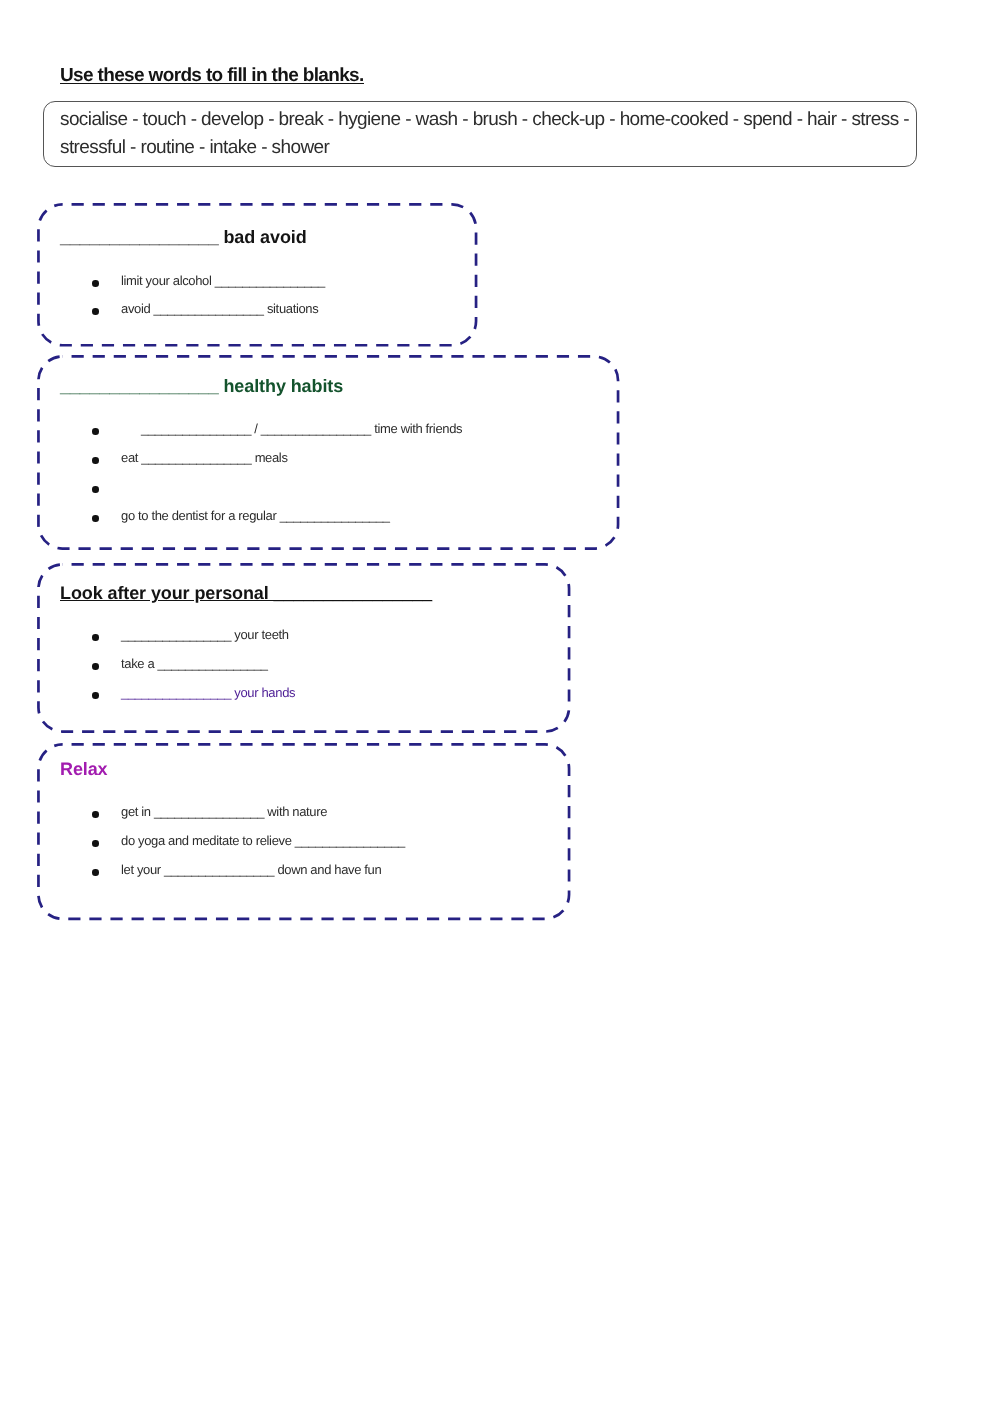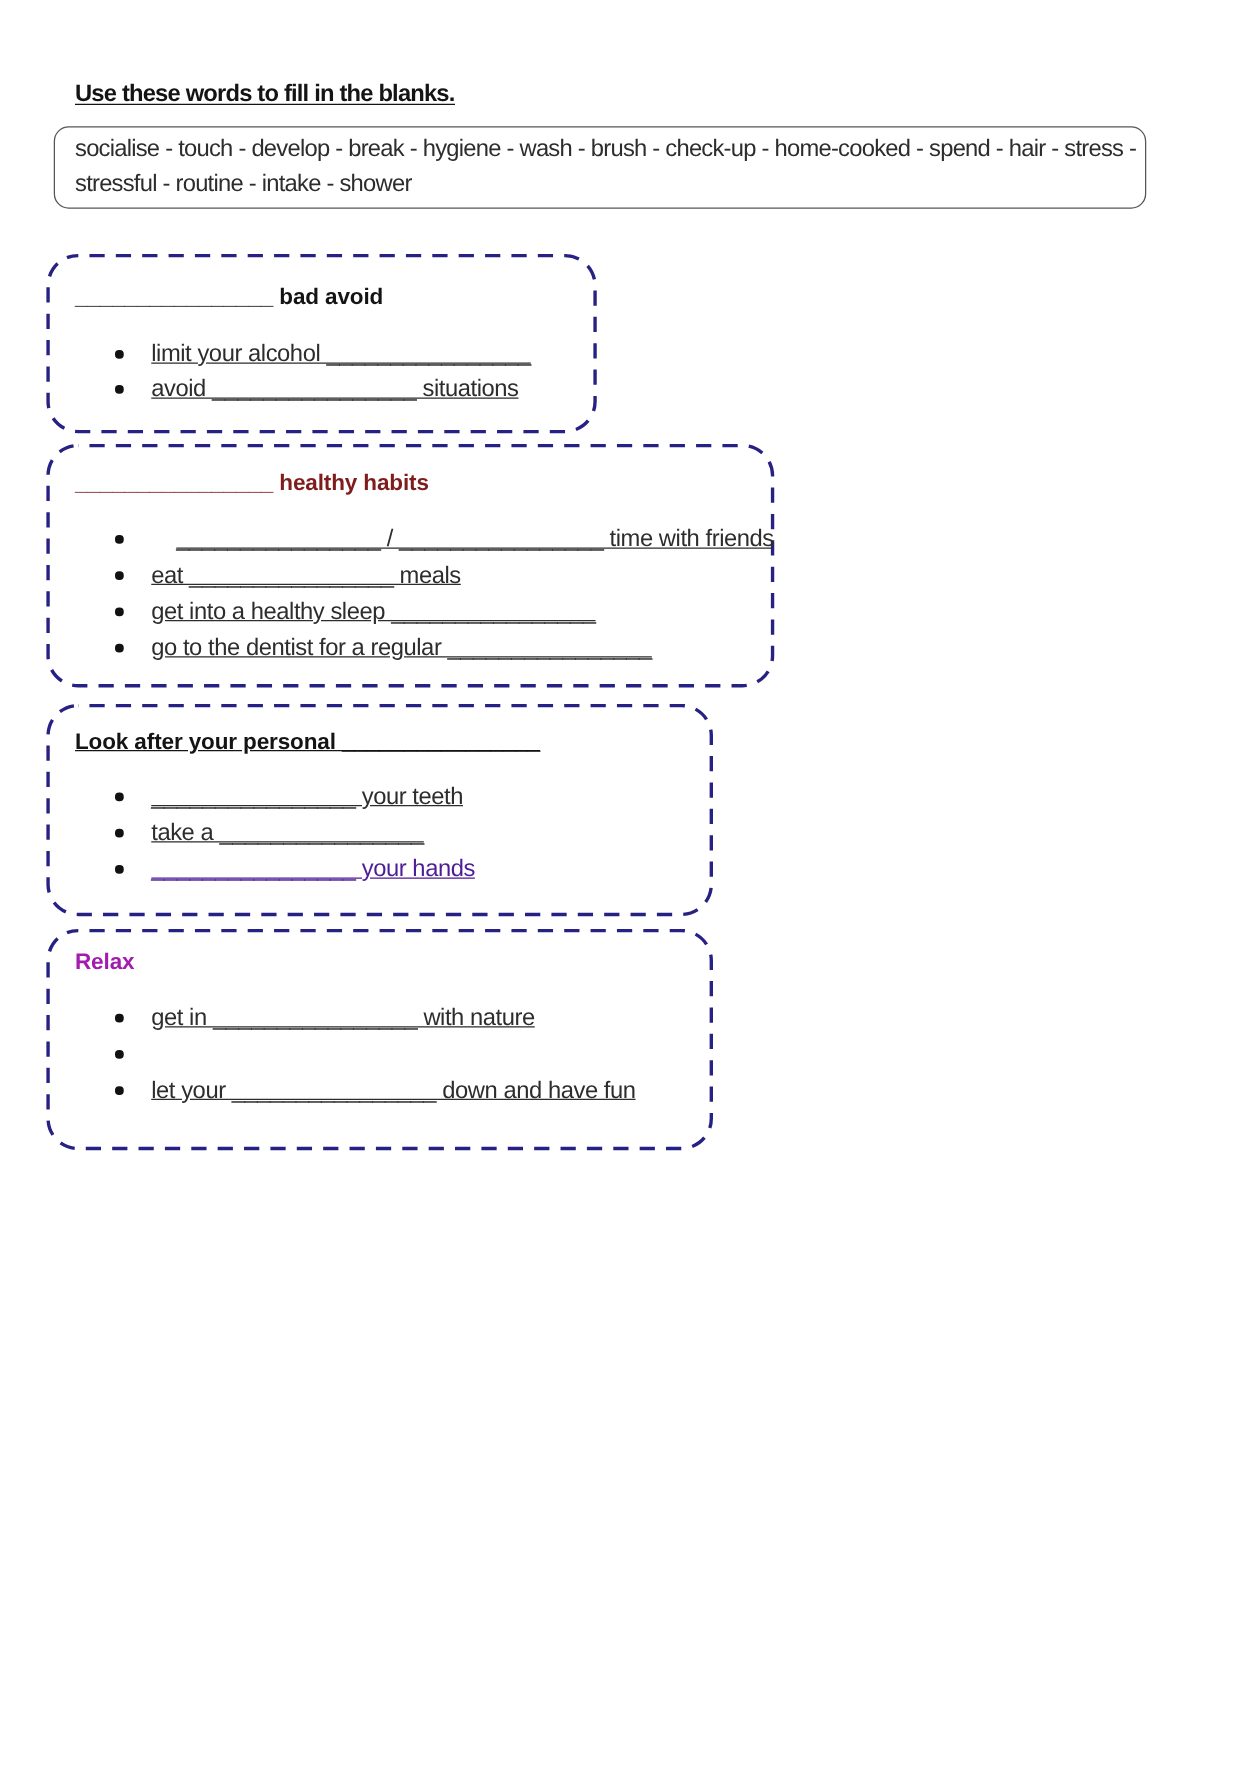--- a/index.html
+++ b/index.html
@@ -24,22 +24,22 @@
            line-height:28px;letter-spacing:-0.6px;color:#2d2d2d;}
 
   
   .dsvg{position:absolute;overflow:visible;}
   .dsvg rect{fill:none;stroke:#262183;stroke-width:2.7;
              stroke-dasharray:12.2 8.9;stroke-dashoffset:12;stroke-linecap:butt;}
 
   
   .hdr{position:absolute;font-weight:bold;font-size:18px;letter-spacing:-0.1px;
        color:#141414;white-space:pre;}
-  .li{position:absolute;font-size:19px;letter-spacing:-0.35px;color:#2d2d2d;
-      white-space:pre;text-decoration:underline;}
+  .li{position:absolute;font-size:13px;letter-spacing:-0.35px;color:#2d2d2d;
+      white-space:pre;}
   .bul{position:absolute;width:6.6px;height:6.6px;border-radius:50%;background:#111111;}
 </style>
 </head>
 <body style="background: rgb(255, 255, 255);">
 
 <div class="page">
 
   <div class="title"><span class="u">Use these words to fill in the blanks.</span></div>
 
   <div class="wordbox" style="border-color: rgb(85, 85, 85);">
@@ -51,27 +51,26 @@
     </svg>
   <div class="hdr" style="left: 60px; top: 227px; color: rgb(20, 20, 20);">________________ bad avoid</div>
   <div class="bul" style="left: 92.2px; top: 280px; background: rgb(17, 17, 17);"></div>
   <div class="li" style="left: 121px; top: 273px; color: rgb(45, 45, 45);">limit your alcohol ________________</div>
   <div class="bul" style="left: 92.2px; top: 308px; background: rgb(17, 17, 17);"></div>
   <div class="li" style="left: 121px; top: 301px; color: rgb(45, 45, 45);">avoid ________________ situations</div>
 
   <svg class="dsvg" style="left:37px;top:355px;" width="583" height="196">
       <rect x="1.45" y="1.45" width="579.6" height="192.1" rx="24" ry="24" stroke="#262183"></rect>
     </svg>
-  <div class="hdr" style="left: 60px; top: 376px; color: #7f1d1d; text-align: center;">________________ healthy habits</div>
+  <div class="hdr" style="left: 60px; top: 376px; color: #14532d; text-align: center;">________________ healthy habits</div>
   <div class="bul" style="left: 92.2px; top: 428px; background: rgb(17, 17, 17);"></div>
   <div class="li" style="left: 121px; top: 421px; color: rgb(45, 45, 45); margin-left: 20px;">________________ / ________________ time with friends</div>
   <div class="bul" style="left: 92.2px; top: 457px; background: rgb(17, 17, 17);"></div>
   <div class="li" style="left: 121px; top: 450px; color: rgb(45, 45, 45);">eat ________________ meals</div>
   <div class="bul" style="left: 92.2px; top: 486px; background: rgb(17, 17, 17);"></div>
-  <div class="li" style="left: 121px; top: 479px; color: rgb(45, 45, 45);">get into a healthy sleep ________________</div>
   <div class="bul" style="left: 92.2px; top: 515px; background: rgb(17, 17, 17);"></div>
   <div class="li" style="left: 121px; top: 508px; color: rgb(45, 45, 45);">go to the dentist for a regular ________________</div>
 
   <svg class="dsvg" style="left:37px;top:563px;" width="534" height="171">
       <rect x="1.45" y="1.45" width="530.6" height="167.1" rx="24" ry="24" stroke="#262183"></rect>
     </svg>
   <div class="hdr" style="left: 60px; top: 583px; color: rgb(20, 20, 20); text-decoration: underline;">Look after your personal ________________</div>
   <div class="bul" style="left: 92.2px; top: 634px; background: rgb(17, 17, 17);"></div>
   <div class="li" style="left: 121px; top: 627px; color: rgb(45, 45, 45);">________________ your teeth</div>
   <div class="bul" style="left: 92.2px; top: 663px; background: rgb(17, 17, 17);"></div>
@@ -79,16 +78,17 @@
   <div class="bul" style="left: 92.2px; top: 692px; background: rgb(17, 17, 17);"></div>
   <div class="li" style="left: 121px; top: 685px; color: #4c1d95;">________________ your hands</div>
 
   <svg class="dsvg" style="left:37px;top:743px;" width="534" height="178">
       <rect x="1.45" y="1.45" width="530.6" height="174.4" rx="24" ry="24" stroke="#262183"></rect>
     </svg>
   <div class="hdr" style="left: 60px; top: 759px; color: #a21caf;">Relax</div>
   <div class="bul" style="left: 92.2px; top: 811px; background: rgb(17, 17, 17);"></div>
   <div class="li" style="left: 121px; top: 804px; color: rgb(45, 45, 45);">get in ________________ with nature</div>
   <div class="bul" style="left: 92.2px; top: 840px; background: rgb(17, 17, 17);"></div>
+  <div class="li" style="left: 121px; top: 833px; color: rgb(45, 45, 45);">do yoga and meditate to relieve ________________</div>
   <div class="bul" style="left: 92.2px; top: 869px; background: rgb(17, 17, 17);"></div>
   <div class="li" style="left: 121px; top: 862px; color: rgb(45, 45, 45);">let your ________________ down and have fun</div>
 
 </div>
 
 </body></html>

